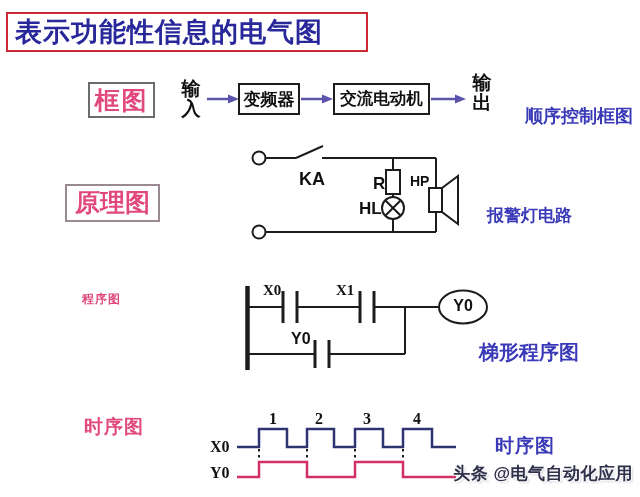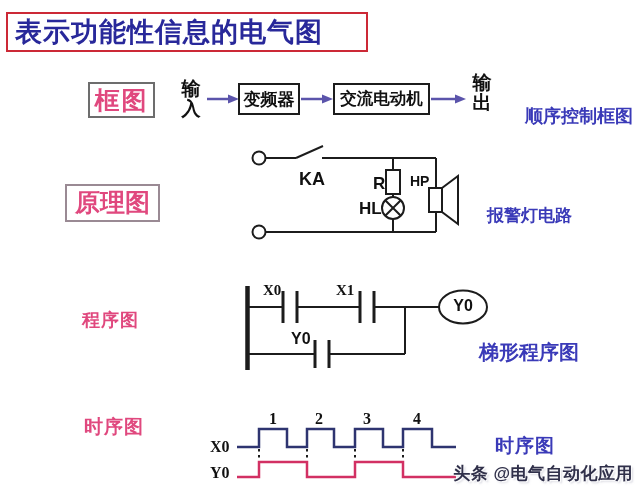--- a/index.html
+++ b/index.html
@@ -9,21 +9,21 @@
   .abs{position:absolute;}
   
   .title-box{left:6px;top:12px;width:351px;height:36px;border:2.5px solid var(--title-border);
              color:var(--title-text);font-size:27px;font-weight:bold;line-height:37px;
              padding-left:7px;letter-spacing:1px;white-space:nowrap;}
   
   .pink{color:var(--pink-label);font-weight:bold;}
   .sec-box{border:2px solid #6d6d6d;display:flex;align-items:flex-start;justify-content:center;}
   .kuangtu{left:88px;top:82px;width:63px;height:32px;font-size:25px;letter-spacing:2px;}
   .yuanlitu{left:65px;top:184px;width:91px;height:34px;font-size:25px;border-color:#9a8a94;}
-  .chengxutu{left:82px;top:308px;font-size:18px;letter-spacing:1px;}
+  .chengxutu{left:82px;top:291px;font-size:12px;letter-spacing:1px;}
   .shixutu-pink{left:84px;top:414px;font-size:19px;letter-spacing:1px;}
   
   .cap{color:var(--caption-blue);font-weight:600;white-space:nowrap;}
   .cap1{left:525px;top:104px;font-size:18px;}
   .cap2{left:487px;top:204px;font-size:17px;}
   .cap3{left:479px;top:339px;font-size:20px;}
   .cap4{left:495px;top:433px;font-size:19px;letter-spacing:1px;}
   
   .vtext{width:22px;font-size:19px;font-weight:600;color:#111;line-height:19.5px;
          white-space:pre-line;text-align:center;}

